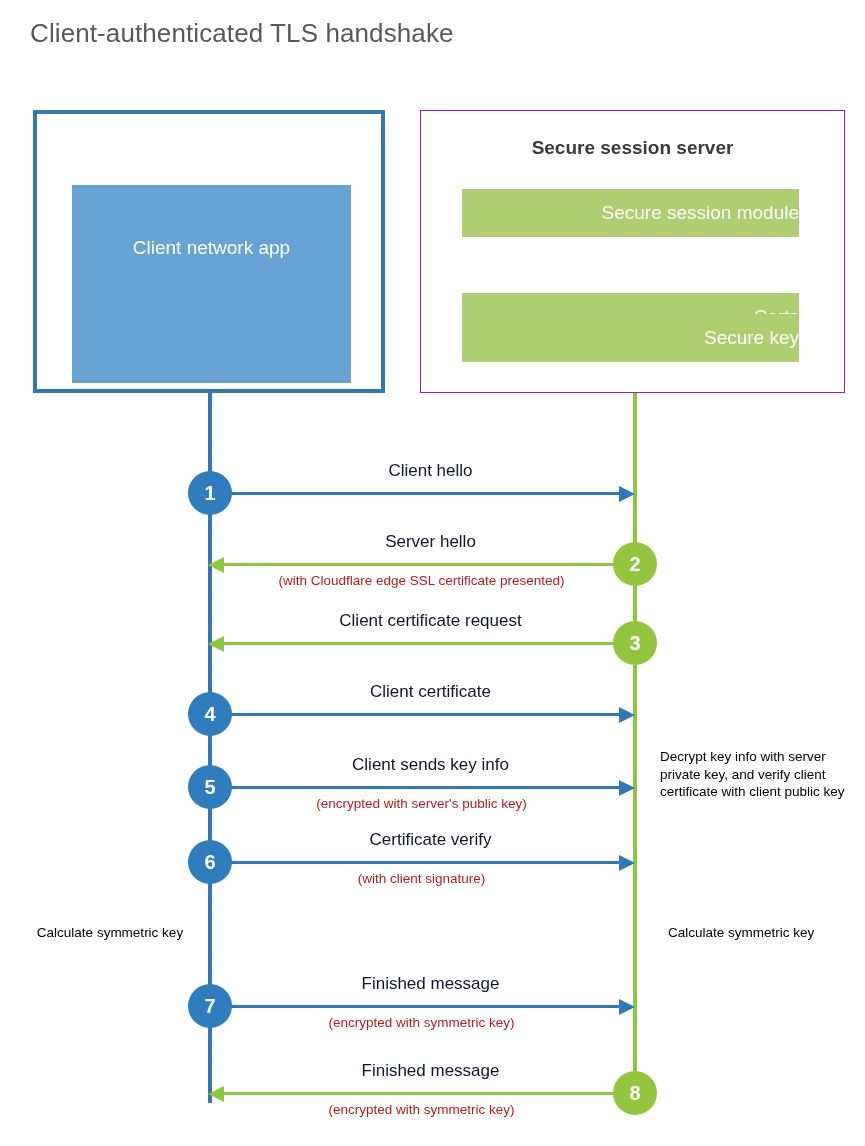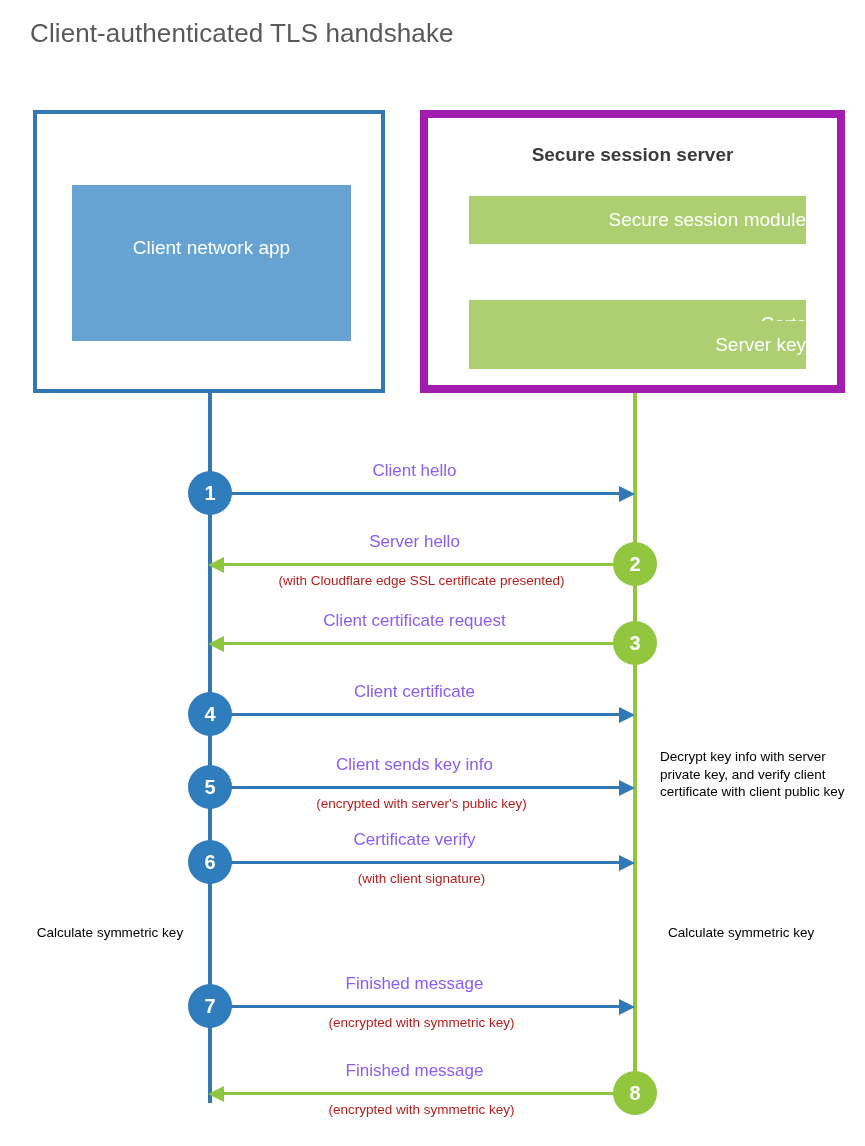--- a/index.html
+++ b/index.html
@@ -42,40 +42,40 @@
     top: 110px;
     width: 352px;
     height: 283px;
     border: 4px solid #3178b5;
   }
   #server-box {
     left: 420px;
     top: 110px;
     width: 425px;
     height: 283px;
-    border: 8px solid #a21caf;
+    border: 1px solid #a21caf;
   }
   .participant-title {
     position: absolute;
     left: 0;
     right: 0;
     top: 26px;
     text-align: center;
     font-size: 19px;
     font-weight: bold;
     color: #3b3b3d;
   }
 
   
   #client-app-rect {
     position: absolute;
     left: 35px;
     top: 71px;
     width: 279px;
-    height: 156px;
+    height: 198px;
     background: #66a3d2;
   }
   #client-app-label {
     position: absolute;
     left: 0;
     right: 0;
     top: 50px;
     text-align: center;
     font-size: 19px;
     color: #ffffff;
@@ -149,26 +149,26 @@
     left: 619px;
     border-left: 16px solid #3178b5;
   }
   .arrow-head.left {
     left: 208px;
     border-right: 16px solid #8ec640;
   }
 
   .msg-label {
     position: absolute;
-    left: 206px;
+    left: 222px;
     width: 417px;
     text-align: center;
     top: -32px;
     font-size: 17px;
-    color: #8b5cf6;
+    color: #0f172a;
     white-space: nowrap;
   }
   .msg-sublabel {
     position: absolute;
     left: 213px;
     width: 417px;
     text-align: center;
     top: 9px;
     font-size: 13.5px;
     color: #b91c1c;
@@ -238,21 +238,21 @@
 
   <div id="server-box" class="participant-box">
     <div class="participant-title">Secure session server</div>
     <div id="server-bar-0" class="server-bar">
       <span>Secure session module</span>
     </div>
     <div id="server-bar-1" class="server-bar">
       <span>Certs</span>
     </div>
     <div id="server-bar-2" class="server-bar">
-      <span>Server key</span>
+      <span>Secure key</span>
     </div>
   </div>
 
   <div id="client-lifeline" class="lifeline"></div>
   <div id="server-lifeline" class="lifeline"></div>
 
   <div class="message" style="top:493px">
     <div class="msg-label">Client hello</div>
     <div class="msg-line to-server"></div>
     <div class="arrow-head right"></div>

